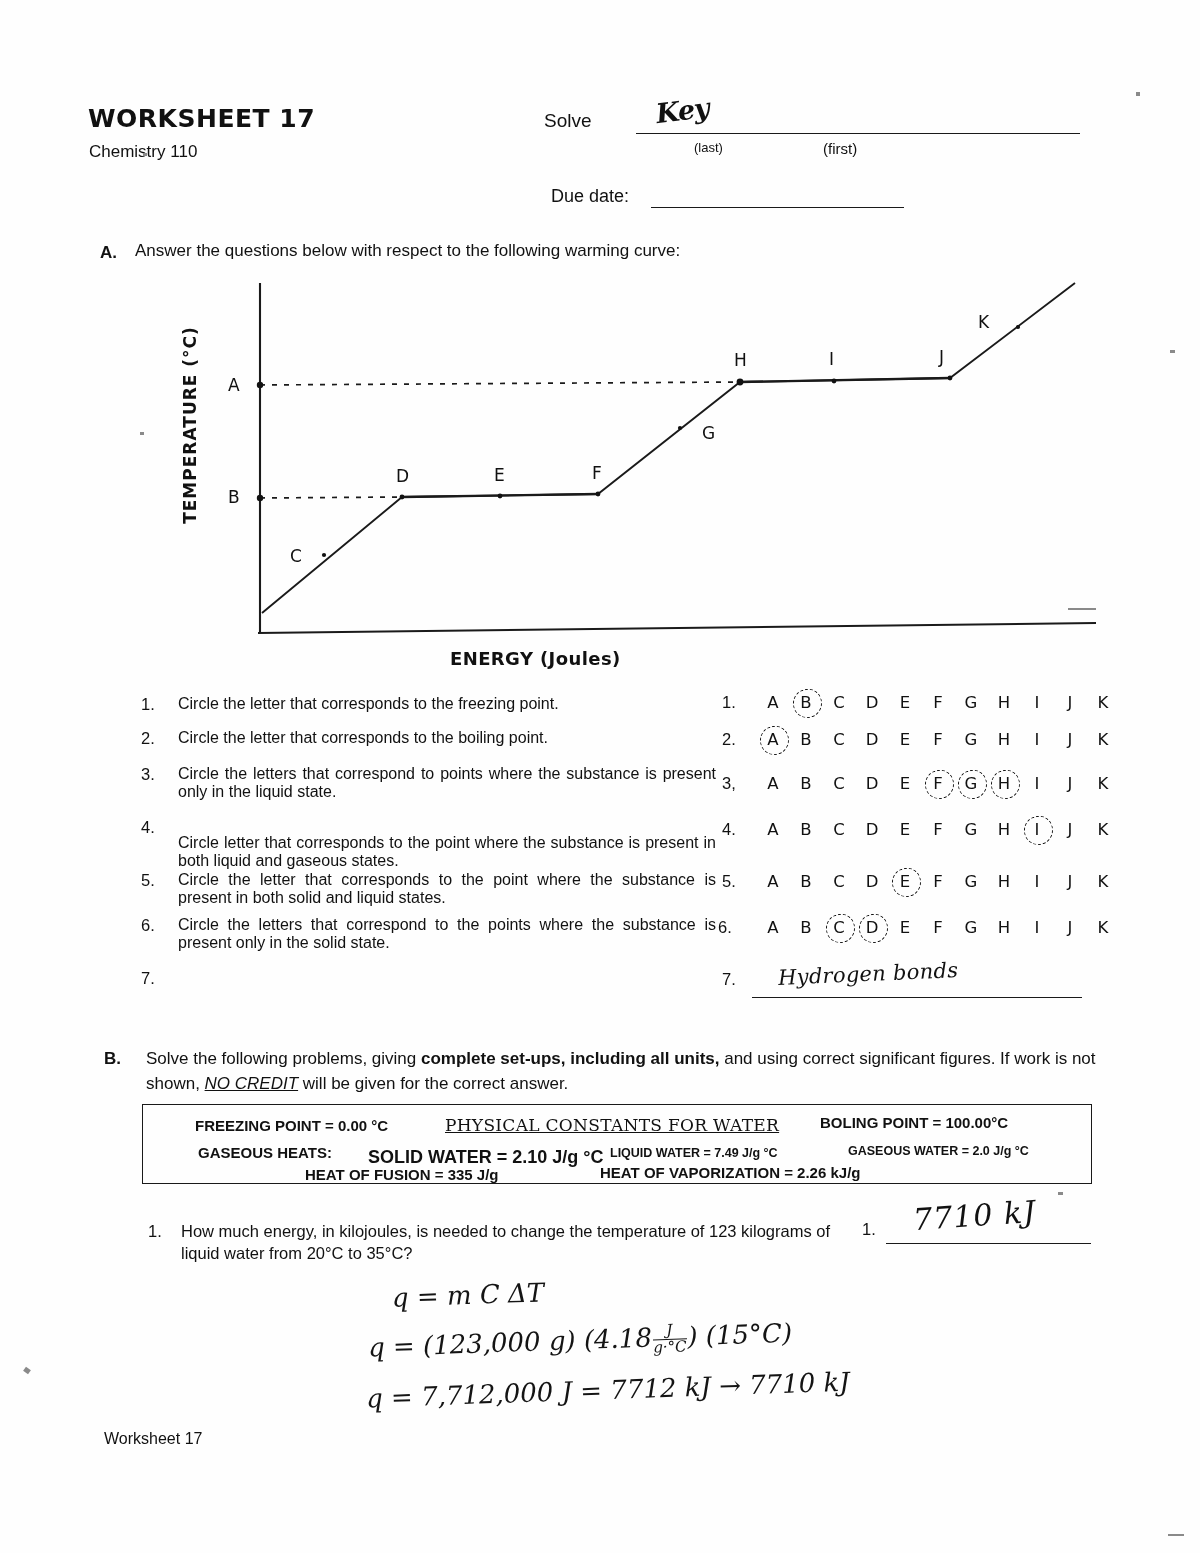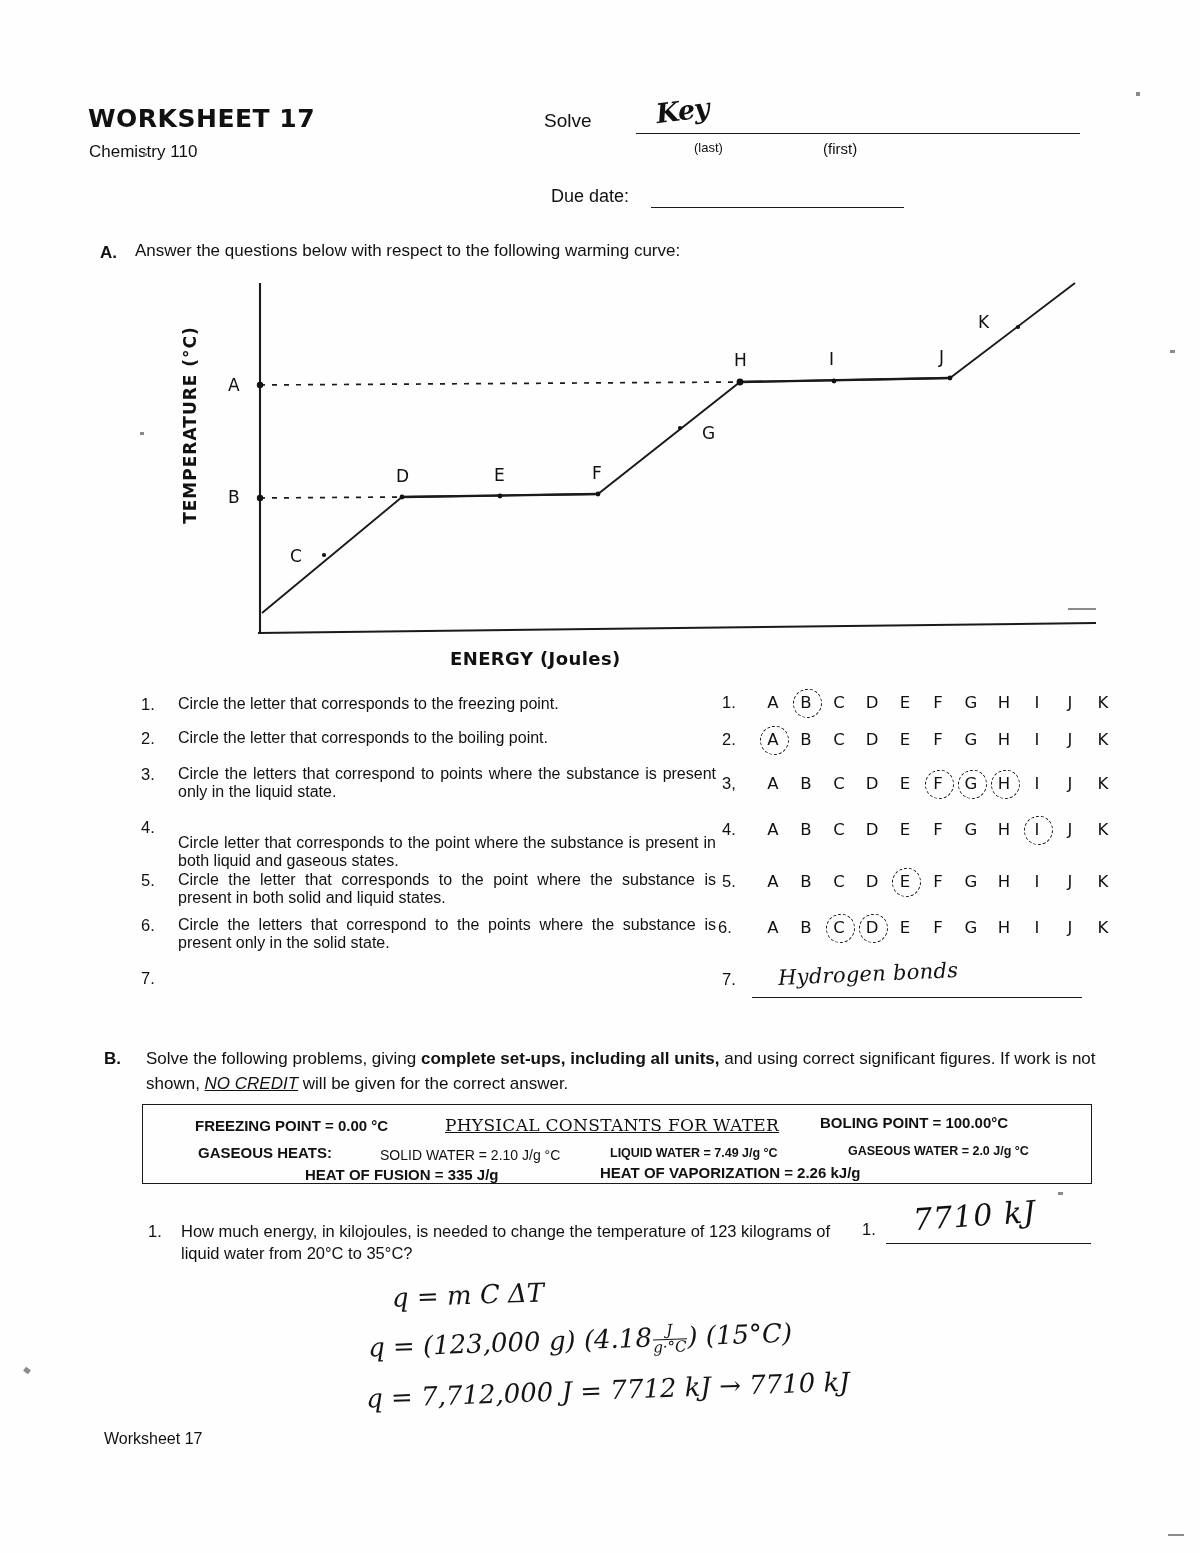--- a/index.html
+++ b/index.html
@@ -158,21 +158,21 @@
   #const-title {
     left: 445px; top: 1115px;
     font-size: 17px;
     text-decoration: underline;
     font-family: "DejaVu Serif", serif;
     letter-spacing: 0.3px;
   }
   #fp { left: 195px; top: 1117px; font-size: 15px; font-weight: bold; }
   #bp { left: 820px; top: 1114px; font-size: 15px; font-weight: bold; }
   #sh-label { left: 198px; top: 1144px; font-size: 15px; font-weight: bold; }
-  #sh-solid { left: 368px; top: 1147px; font-size: 14px; font-weight: normal; margin-left: 12px; }
+  #sh-solid { left: 368px; top: 1147px; font-size: 18px; font-weight: bold; }
   #sh-liquid { left: 610px; top: 1146px; font-size: 12.5px; font-weight: bold; }
   #sh-gas { left: 848px; top: 1144px; font-size: 12.5px; font-weight: bold; }
   #hof { left: 305px; top: 1166px; font-size: 15px; font-weight: bold; }
   #hov { left: 600px; top: 1164px; font-size: 15px; font-weight: bold; }
 
   
   #p1-num { left: 148px; top: 1222px; font-size: 16.5px; }
   #p1-text {
     left: 181px; top: 1220px;
     width: 650px;

